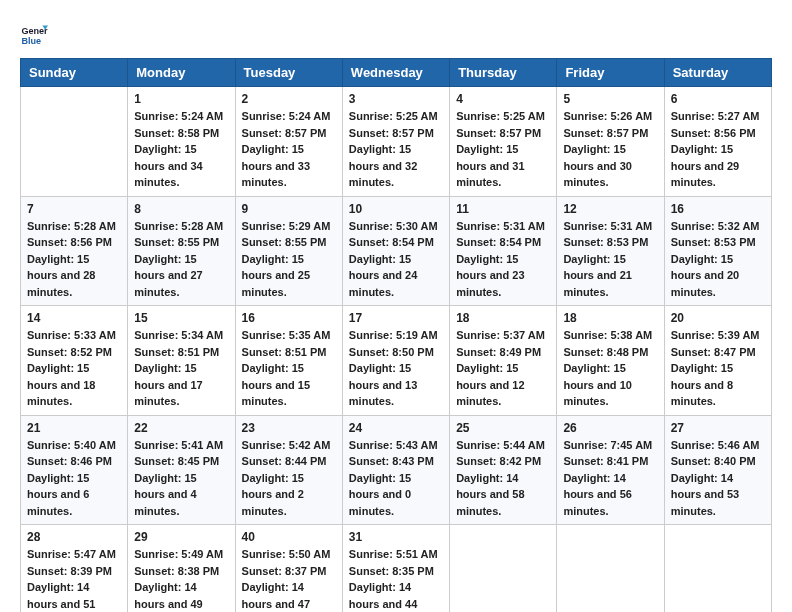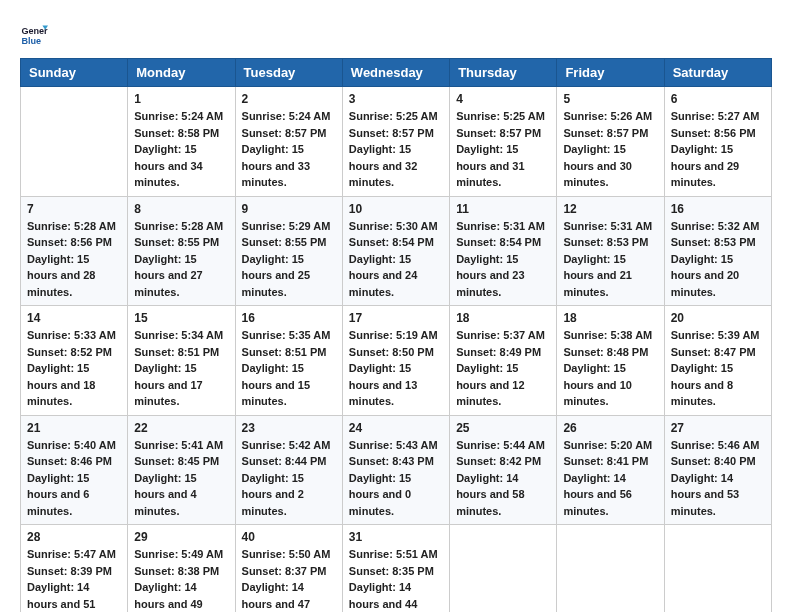--- a/index.html
+++ b/index.html
@@ -310,21 +310,21 @@
         <div class="day-number">25</div>
         <div class="day-info">
           <span>Sunrise: 5:44 AM</span><br>
           <span>Sunset: 8:42 PM</span><br>
           <span>Daylight: 14 hours and 58 minutes.</span>
         </div>
       </td>
         <td>
         <div class="day-number">26</div>
         <div class="day-info">
-          <span>Sunrise: 5:20 AM</span><br>
+          <span>Sunrise: 7:45 AM</span><br>
           <span>Sunset: 8:41 PM</span><br>
           <span>Daylight: 14 hours and 56 minutes.</span>
         </div>
       </td>
         <td>
         <div class="day-number">27</div>
         <div class="day-info">
           <span>Sunrise: 5:46 AM</span><br>
           <span>Sunset: 8:40 PM</span><br>
           <span>Daylight: 14 hours and 53 minutes.</span>

